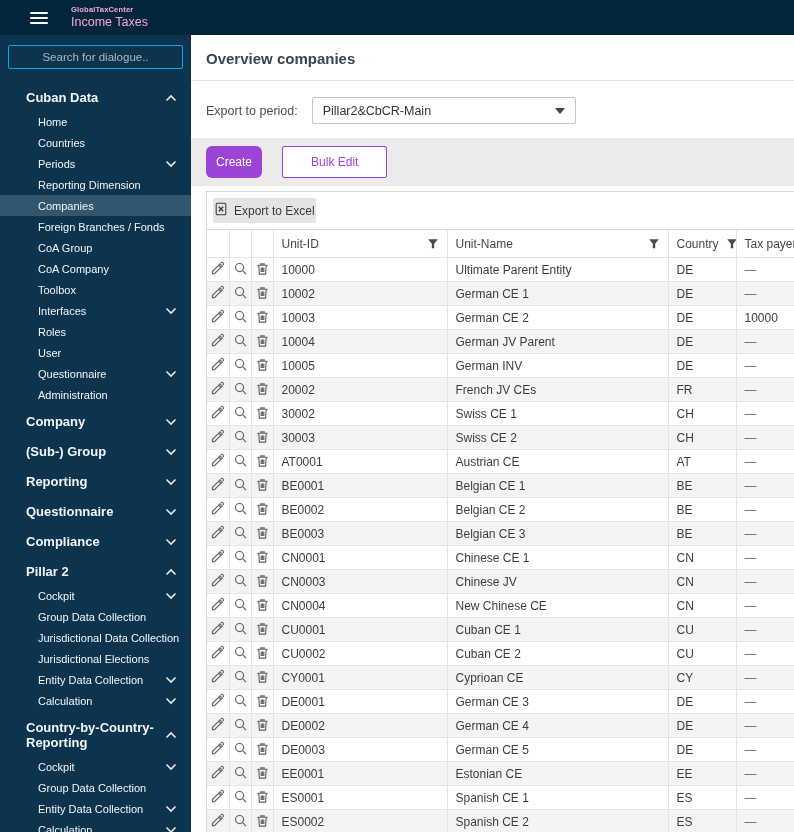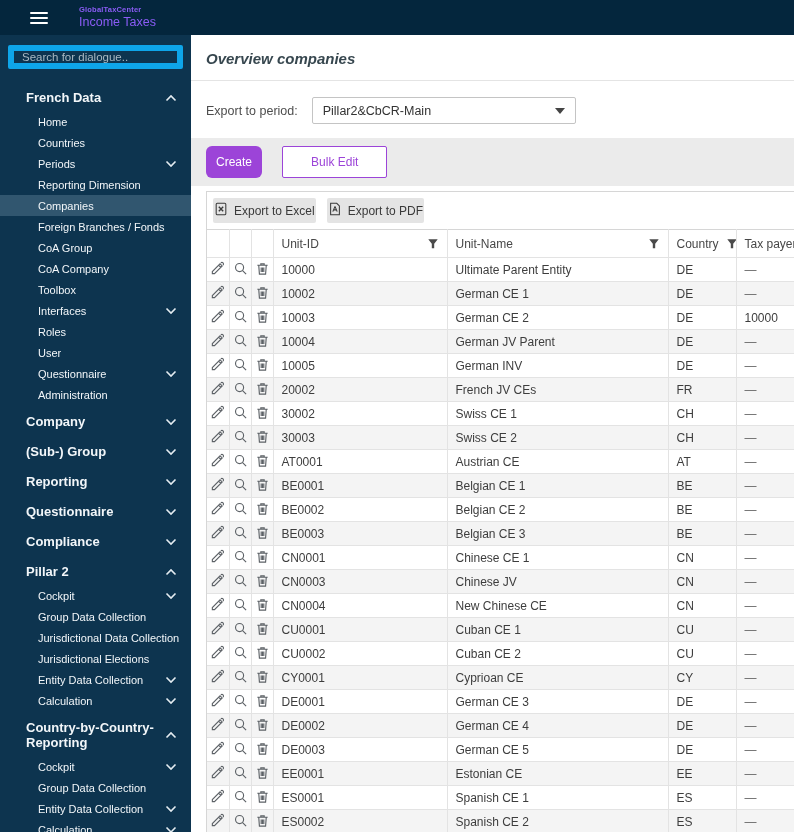--- a/index.html
+++ b/index.html
@@ -4,46 +4,46 @@
 <style>
   * { margin:0; padding:0; box-sizing:border-box; }
   html,body { width:794px; height:832px; overflow:hidden; background:#fff;
     font-family:"Liberation Sans", sans-serif; }
   .app { width:794px; height:832px; display:flex; flex-direction:column; }
 
   
   .topbar { height:35px; flex:0 0 35px; background:#04263d; display:flex; align-items:center; }
   .hamburger { width:18px; margin-left:30px; cursor:pointer; }
   .hamburger span { display:block; height:2px; background:#fff; margin:3px 0; border-radius:1px; }
-  .brand { margin-left:31px; color:#8b5cf6; line-height:1.15; }
+  .brand { margin-left:23px; color:#f9a8d4; line-height:1.15; }
   .brand .small { font-size:7.5px; font-weight:700; letter-spacing:.2px; }
   .brand .large { font-size:12.5px; font-weight:500; }
 
   
   .body { flex:1; display:flex; min-height:0; }
 
   
   .sidebar { width:191px; flex:0 0 191px; background:#0d344f; color:#f2f6f9; overflow:hidden; }
   .search-wrap { padding:10px 8px 2px 8px; }
-  .search-wrap input { width:100%; height:24px; background:transparent; border:6px solid #0ea5e9;
+  .search-wrap input { width:100%; height:24px; background:transparent; border:1px solid #0ea5e9;
     border-radius:2px; color:#e8eef2; font-size:11.5px; padding:0 8px;
-    font-family:"Liberation Sans",sans-serif; }
+    font-family:"Liberation Sans",sans-serif;text-align:center; }
   .search-wrap input::placeholder { color:#a9b8c2; }
   .nav { padding-top:10px; }
   .nav-item { position:relative; cursor:pointer; }
   .nav-item .chev { position:absolute; right:14px; top:50%; transform:translateY(-50%); display:flex; }
   .nav-item.section { padding:6px 30px 6px 26px; font-size:13px; font-weight:700; margin-top:3px; }
   .nav-item.sub { padding:4.5px 26px 4.5px 38px; font-size:11px; white-space:nowrap; }
   .nav-item.selected { background:#31566f; }
   .chev svg { stroke:#e4ecf1; stroke-width:1.6; fill:none; }
 
   
   .content { flex:1; min-width:0; background:#fff; overflow:hidden; position:relative; }
   .page-title { font-size:15px; color:#37474f; padding:15px 0 13px 15px;
-    border-bottom:1px solid #e4e4e4;font-style:italic; }
+    border-bottom:1px solid #e4e4e4; }
   .period-row { display:flex; align-items:center; padding:16px 0 14px 15px; }
   .period-label { font-size:12.5px; color:#4d4d4d; }
   .period-select { width:264px; height:27px; margin-left:14px; border:1px solid #c4c4c4;
     border-radius:2px; display:flex; align-items:center; justify-content:space-between;
     padding:0 10px; font-size:12.5px; color:#333; cursor:pointer; background:#fff; }
   .caret svg { display:block; }
 
   .action-band { height:48px; background:#ebebeb; display:flex; align-items:center;
     padding-left:15px; gap:20px; }
   .btn-create { background:#9c44d8; color:#fff; border:none; border-radius:6px;
@@ -89,21 +89,21 @@
     </div>
   </header>
 
   <div class="body">
 
     <aside class="sidebar">
       <div class="search-wrap">
         <input type="text" placeholder="Search for dialogue.." style="">
       </div>
       <nav class="nav">
-          <div class="nav-item section"><span class="nav-label">French Data</span><span class="chev">
+          <div class="nav-item section"><span class="nav-label">Cuban Data</span><span class="chev">
      <svg width="12" height="7" viewBox="0 0 12 7">
        <polyline points="1.5,6 6,1.5 10.5,6"></polyline>
      </svg>
             </span></div>
           <div class="nav-item sub"><span class="nav-label">Home</span></div>
           <div class="nav-item sub"><span class="nav-label">Countries</span></div>
           <div class="nav-item sub"><span class="nav-label">Periods</span><span class="chev">
      <svg width="12" height="7" viewBox="0 0 12 7">
        <polyline points="1.5,1 6,5.5 10.5,1"></polyline>
      </svg>
@@ -222,29 +222,20 @@
       <div class="grid">
         <div class="grid-toolbar">
           <button class="export-btn">
             <span>
               <svg width="14" height="14" viewBox="0 0 16 16">
                 <rect x="2.5" y="1.5" width="11" height="13" rx="1.2" fill="none" stroke="#3a3a3a" stroke-width="1.2"></rect>
                 <path d="M5.5 5.5 L10.5 10.5 M10.5 5.5 L5.5 10.5" stroke="#3a3a3a" stroke-width="1.6" fill="none"></path>
               </svg>
             </span>
             <span>Export to Excel</span>
-          </button>
-          <button class="export-btn">
-            <span>
-              <svg width="14" height="14" viewBox="0 0 16 16">
-                <path d="M3 1.5 H10 L13 4.5 V14.5 H3 Z" fill="none" stroke="#3a3a3a" stroke-width="1.2"></path>
-                <path d="M8 5 L10.5 11 M8 5 L5.5 11 M6.3 9 H9.7" stroke="#3a3a3a" stroke-width="1.2" fill="none"></path>
-              </svg>
-            </span>
-            <span>Export to PDF</span>
           </button>
         </div>
         <table>
           <colgroup>
             <col style="width:22px">
               <col style="width:22px">
               <col style="width:22px">
             <col style="width:174px">
               <col style="width:221px">
               <col style="width:68px">

